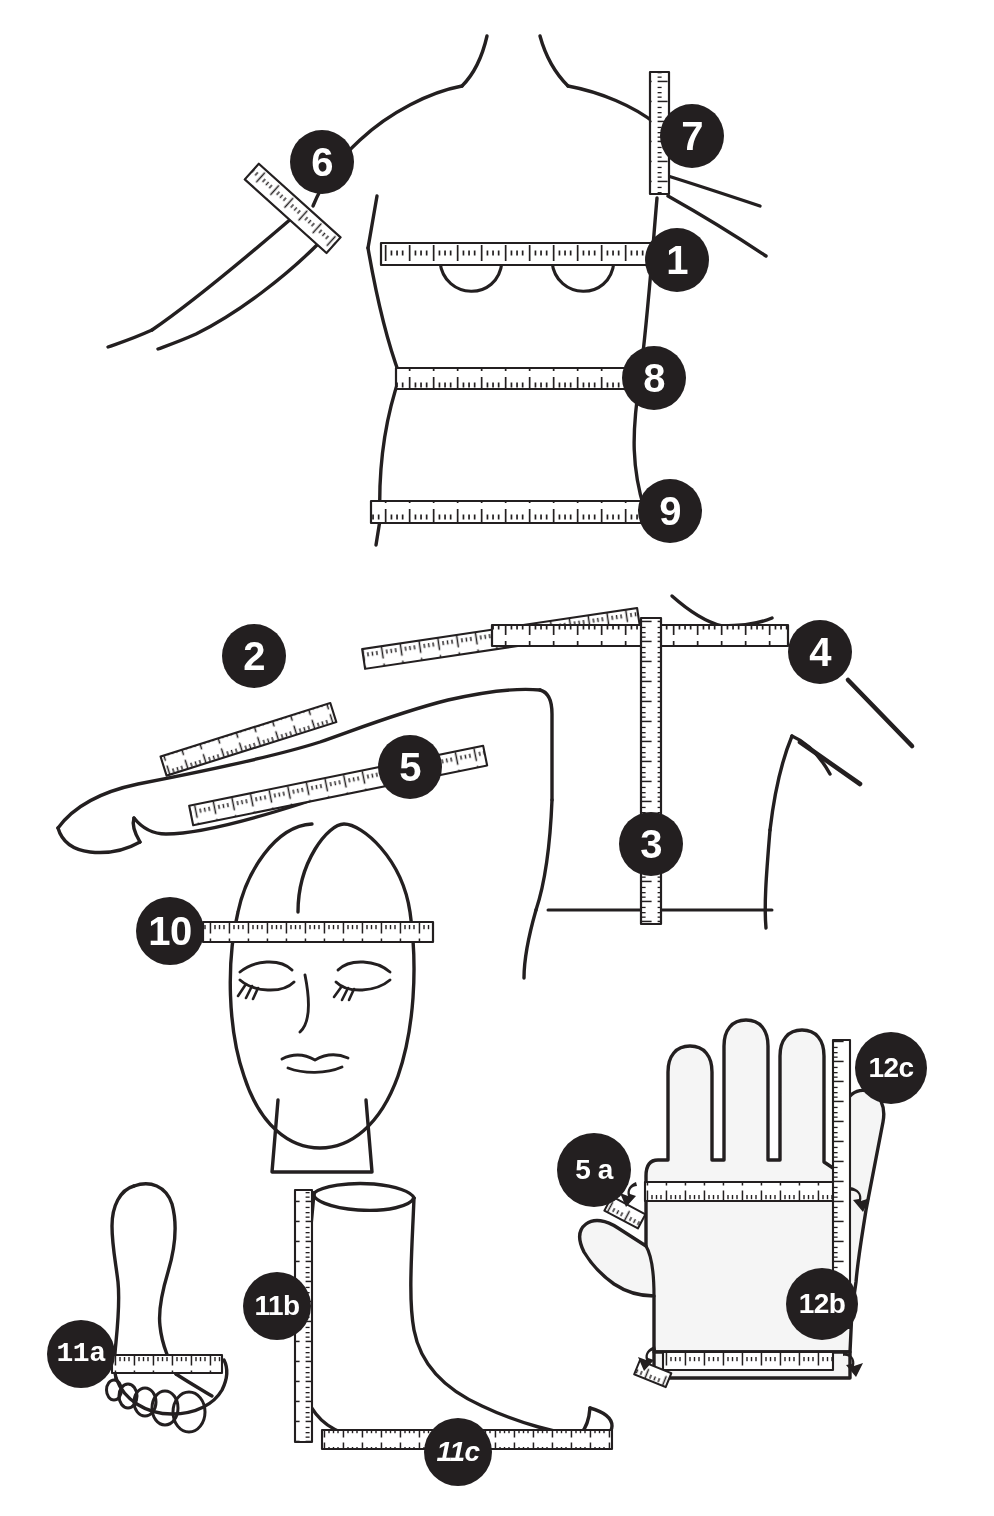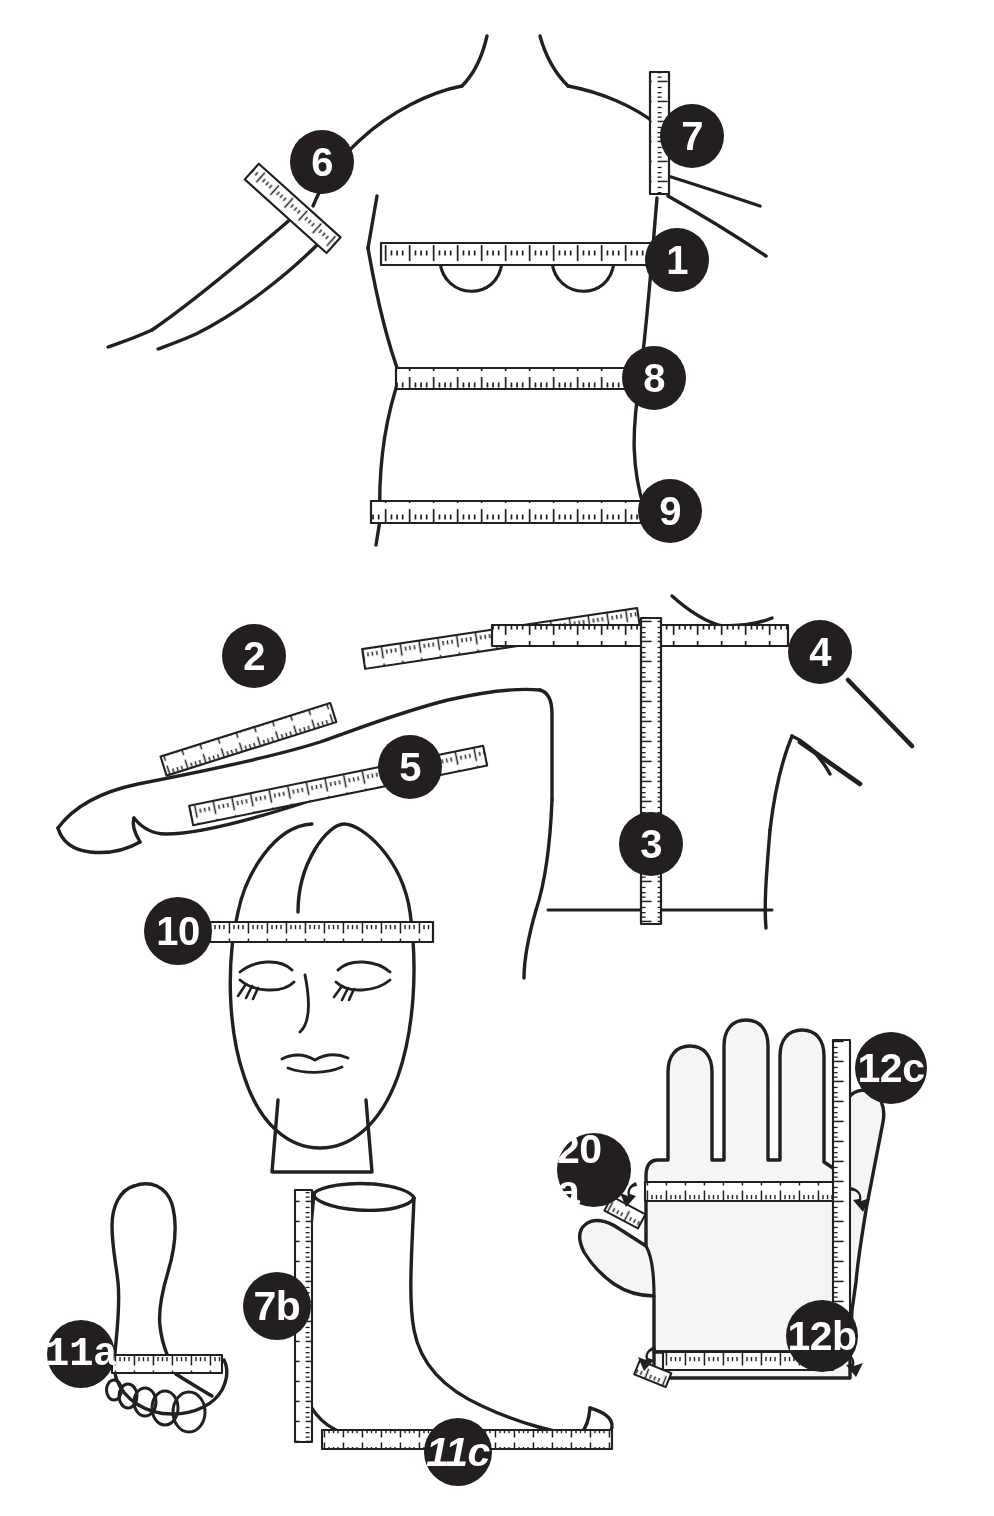--- a/index.html
+++ b/index.html
@@ -15,21 +15,21 @@
     border-radius:50%;
     background:#231f20;
     color:#ffffff;
     display:flex;align-items:center;justify-content:center;
     font-weight:bold;
     letter-spacing:-0.5px;
     line-height:1;
     user-select:none;
   }
   .badge.big{font-size:40px;}
-  .badge.sub{font-size:41px;}
+  .badge.sub{font-size:28px;text-align:center;}
 </style>
 </head>
 <body>
 
 <div id="stage">
 
   <svg viewBox="0 0 994 1516" xmlns="http://www.w3.org/2000/svg">
     <defs>
 
       <pattern id="tapeTicksH" width="24" height="22" patternUnits="userSpaceOnUse">
@@ -315,28 +315,28 @@
     <div class="badge big" style="left:378px;top:735px;width:64px;height:64px;">5</div>
 
     <div class="badge big" style="left:290px;top:130px;width:64px;height:64px;">6</div>
 
     <div class="badge big" style="left:660px;top:104px;width:64px;height:64px;">7</div>
 
     <div class="badge big" style="left:622px;top:346px;width:64px;height:64px;">8</div>
 
     <div class="badge big" style="left:638px;top:479px;width:64px;height:64px;">9</div>
 
-    <div class="badge big" style="left:144px;top:897px;width:68px;height:68px;">10</div>
+    <div class="badge big" style="left:136px;top:897px;width:68px;height:68px;">10</div>
 
     <div class="badge sub" style="left:47px;top:1320px;width:68px;height:68px;font-family:Liberation Mono, monospace;">11a</div>
 
-    <div class="badge sub" style="left:243px;top:1272px;width:68px;height:68px;">7b</div>
+    <div class="badge sub" style="left:243px;top:1272px;width:68px;height:68px;">11b</div>
 
     <div class="badge sub" style="left:424px;top:1418px;width:68px;height:68px;font-style:italic;">11c</div>
 
-    <div class="badge sub" style="left:557px;top:1133px;width:74px;height:74px;">20 a</div>
-
-    <div class="badge sub" style="left:786px;top:1300px;width:72px;height:72px;">12b</div>
+    <div class="badge sub" style="left:557px;top:1133px;width:74px;height:74px;">5 a</div>
+
+    <div class="badge sub" style="left:786px;top:1268px;width:72px;height:72px;">12b</div>
 
     <div class="badge sub" style="left:855px;top:1032px;width:72px;height:72px;">12c</div>
 
   </div>
 </div>
 
 </body></html>

